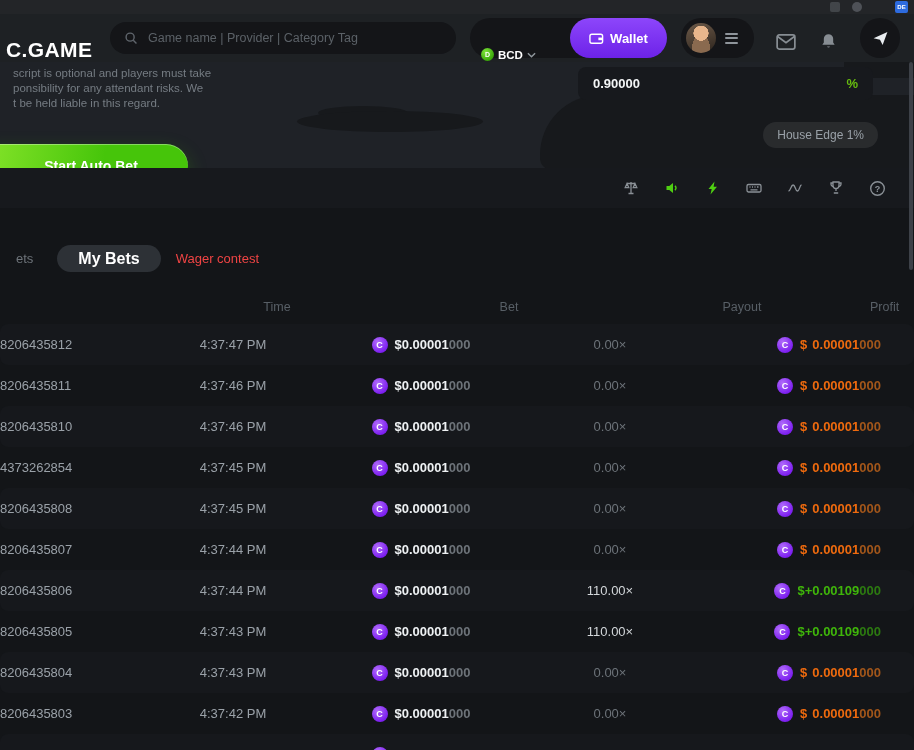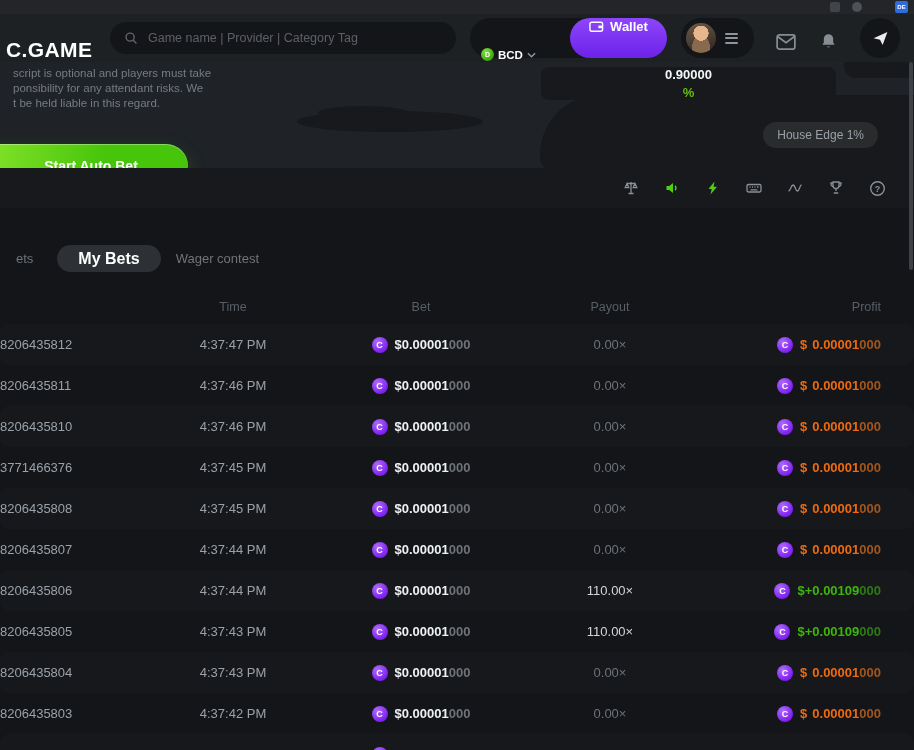--- a/index.html
+++ b/index.html
@@ -30,21 +30,21 @@
     border-radius:20px;display:flex;align-items:center;justify-content:space-between;}
   .currency{padding-left:11px;display:flex;flex-direction:column;gap:1px;cursor:pointer;}
   .cur-row1{display:flex;align-items:center;gap:4px;margin-top:48px;}
   .coin{border-radius:50%;color:#fff;font-weight:700;display:inline-flex;align-items:center;justify-content:center;}
   .coin.green{width:13px;height:13px;font-size:7px;background:radial-gradient(circle at 35% 30%,#7ee23a,#3aa80a 72%);}
   .coin.purple{width:16px;height:16px;font-size:9px;background:radial-gradient(circle at 35% 30%,#b06bfa,#7c1ef0 72%);flex:0 0 auto;}
   .cur-code{font-size:11.5px;font-weight:700;color:#fff;}
   .cur-balance{font-size:12px;font-weight:700;color:#fff;}
   .cur-balance .dim{color:#767c82;}
   .wallet-btn{width:97px;height:40px;border:none;border-radius:20px;cursor:pointer;
-    background:linear-gradient(180deg,#8d46fb,#6d22e8);display:flex;justify-content:center;
+    background:linear-gradient(180deg,#8d46fb,#6d22e8);display:flex;align-items:center;justify-content:center;
     gap:6px;color:#fff;font-weight:700;font-size:13px;font-family:"Liberation Sans",sans-serif;}
 
   .profile-pill{position:absolute;left:681px;top:4px;width:73px;height:40px;background:#141518;
     border-radius:20px;display:flex;align-items:center;padding-left:5px;cursor:pointer;}
   .avatar{width:30px;height:30px;border-radius:50%;flex:0 0 auto;background:
     radial-gradient(circle at 50% 34%,#e8b68c 0 30%,rgba(0,0,0,0) 31%),
     radial-gradient(ellipse at 50% 96%,#8a6a4f 0 44%,rgba(0,0,0,0) 45%),
     linear-gradient(160deg,#6d5a49,#2c241d);}
   .hamburger{margin-left:9px;display:flex;flex-direction:column;gap:2.5px;}
   .hamburger span{width:13px;height:2px;border-radius:1px;background:#8f959b;}
@@ -66,43 +66,43 @@
   .disclaimer{position:absolute;left:13px;top:4px;width:208px;font-size:11.5px;line-height:15px;color:#757c83;}
   .start-btn{position:absolute;left:-26px;top:82px;width:214px;height:44px;border:none;border-radius:26px;
     background:linear-gradient(100deg,#8ae62c,#46c50a 60%);
     box-shadow:0 8px 20px rgba(70,197,10,.28), inset 0 1px 0 rgba(255,255,255,.35);
     color:#fff;font-weight:700;font-size:14px;padding-left:26px;cursor:pointer;
     font-family:"Liberation Sans",sans-serif;}
 
   .field{position:absolute;top:5px;height:33px;background:#17191d;border-radius:8px;z-index:2;
     display:flex;align-items:center;justify-content:space-between;padding:0 15px;cursor:text;}
   .field-1{left:243px;width:287px;}
-  .field-2{left:541px;width:295px;flex-direction:column;}
+  .field-2{left:578px;width:295px;}
   .field .val{font-size:13px;font-weight:700;color:#f4f6f7;}
   .field .suffix{font-size:13px;font-weight:700;color:#67bd0f;}
 
   .house-edge{position:absolute;right:36px;top:60px;height:26px;line-height:26px;padding:0 14px;
     background:rgba(255,255,255,.08);border-radius:13px;color:#9aa1a8;font-size:12px;z-index:2;}
 
   .toolbar{position:absolute;left:0;right:0;top:106px;height:40px;background:#17191d;
     display:flex;align-items:center;justify-content:flex-end;gap:23px;padding-right:28px;}
   .tool{display:flex;align-items:center;justify-content:center;width:18px;height:18px;cursor:pointer;}
 
   
   .bets{position:absolute;top:208px;left:0;right:0;bottom:0;}
   .tabs{position:absolute;top:37px;left:16px;display:flex;align-items:center;}
   .tab-cut{color:#6d7379;font-size:13px;cursor:pointer;}
   .tab-active{margin-left:24px;background:#2d3136;border-radius:14px;height:27px;padding:0 21px;
     display:flex;align-items:center;color:#fff;font-weight:700;font-size:16px;cursor:pointer;}
-  .tab-plain{margin-left:15px;color:#737373;font-size:13px;cursor:pointer;}
+  .tab-plain{margin-left:15px;color:#ef4444;font-size:13px;cursor:pointer;}
 
   .table{position:absolute;top:82px;left:0;right:0;}
   .thead,.trow{display:grid;grid-template-columns:150px 166px 210px 168px 1fr;
     align-items:center;padding-right:33px;}
-  .thead{height:34px;color:#585f66;font-size:12.5px;}
+  .thead{height:34px;color:#585f66;font-size:12.5px;gap:44px;}
   .h-time,.h-bet,.h-payout{text-align:center;}
   .h-profit{text-align:right;}
   .trow{height:41px;font-size:13px;color:#9aa1a8;border-radius:8px;cursor:pointer;}
   .trow:nth-child(odd){background:#16181c;}
   .c.time{text-align:center;}
   .c.bet{display:flex;justify-content:center;align-items:center;gap:7px;}
   .amt .main{color:#eef1f3;font-weight:700;font-style:normal;}
   .amt .dim{color:#6d7379;font-weight:700;font-style:normal;}
   .c.payout{text-align:center;color:#6d7379;}
   .trow.win .payout{color:#d3d7da;}
@@ -308,21 +308,21 @@
     </div>
     <div class="c payout">0.00×</div>
     <div class="c profit">
       <span class="coin purple">C</span>
       <span class="sign">$</span>
               <b class="main">0.00001</b>
               <b class="dim">000</b>
     </div>
   </div>
           <div class="trow">
-    <div class="c id">3771466376</div>
+    <div class="c id">4373262854</div>
     <div class="c time">4:37:45 PM</div>
     <div class="c bet">
       <span class="coin purple">C</span>
       <span class="amt"><b class="main">$0.00001</b><b class="dim">000</b></span>
     </div>
     <div class="c payout">0.00×</div>
     <div class="c profit">
       <span class="coin purple">C</span>
       <span class="sign">$</span>
               <b class="main">0.00001</b>

